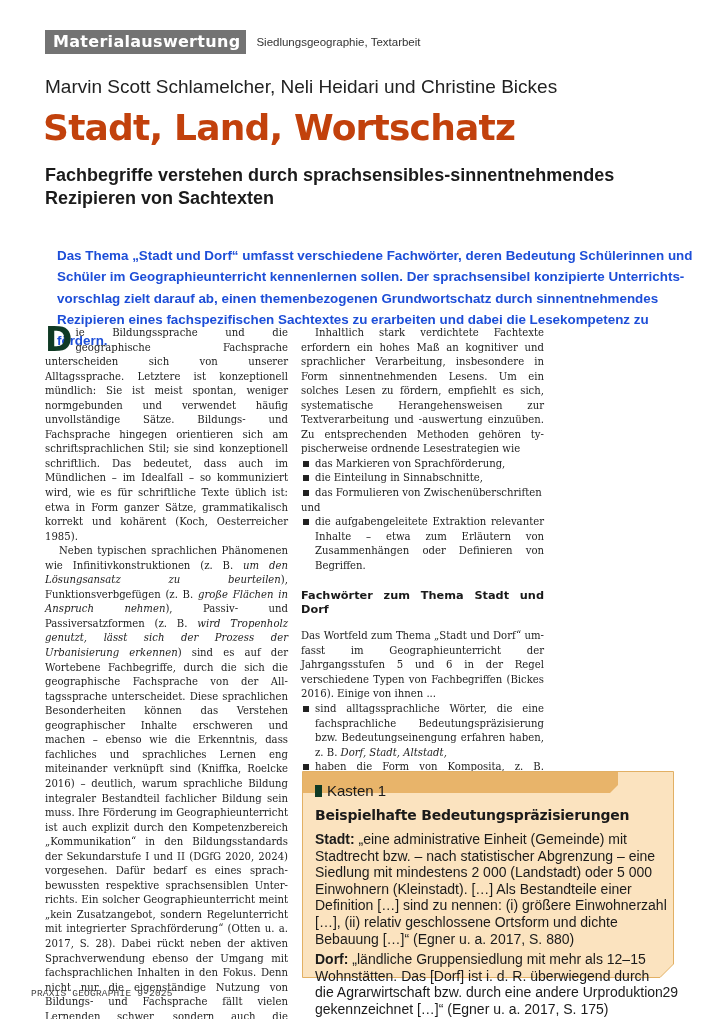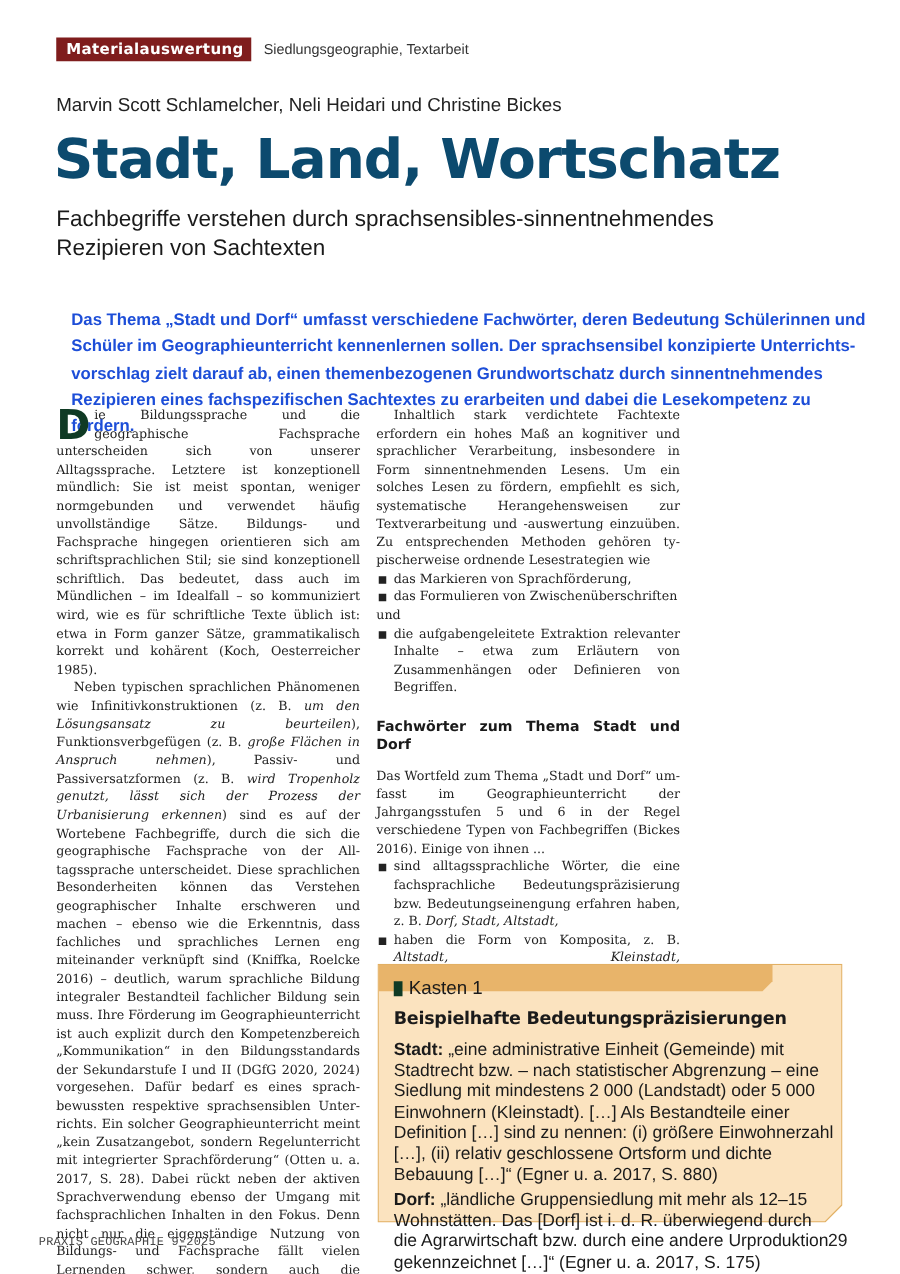--- a/index.html
+++ b/index.html
@@ -1,28 +1,28 @@
 <!DOCTYPE html>
 <html><head>
   <meta charset="utf-8">
   <style>
     html, body { margin: 0; padding: 0; background: #ffffff; }
     body { width: 720px; height: 1019px; position: relative; overflow: hidden; color: #1a1a1a; }
 
     .topbar { position: absolute; left: 45px; top: 30px; display: flex; align-items: center; }
-    .tag { background: #7f1d1d; color: #ffffff; font-family: "DejaVu Sans", sans-serif; font-weight: bold;
-           font-size: 12px; padding: 2px 6px 3px 8px; letter-spacing: 0.3px; }
+    .tag { background: #737373; color: #ffffff; font-family: "DejaVu Sans", sans-serif; font-weight: bold;
+           font-size: 16px; padding: 2px 6px 3px 8px; letter-spacing: 0.3px; }
     .topic { font-family: "Liberation Sans", sans-serif; font-size: 11.5px; color: #333; margin-left: 10px; }
 
     .authors { position: absolute; left: 45px; top: 76px; font-family: "Liberation Sans", sans-serif;
-               font-size: 15px; color: #222; }
+               font-size: 19px; color: #222; }
     .title { position: absolute; left: 43px; top: 104px; margin: 0; font-family: "DejaVu Sans", sans-serif;
-             font-weight: bold; font-size: 44px; color: #0c4a6e; letter-spacing: -0.8px; line-height: 48px; }
+             font-weight: bold; font-size: 36px; color: #c2410c; letter-spacing: -0.8px; line-height: 48px; }
     .subtitle { position: absolute; left: 45px; top: 164px; width: 600px; margin: 0; font-family: "Liberation Sans", sans-serif;
-                font-weight: normal; font-size: 18px; line-height: 23px; color: #1a1a1a; }
+                font-weight: bold; font-size: 18px; line-height: 23px; color: #1a1a1a; }
     .lead { position: absolute; left: 45px; top: 233px; width: 640px; margin: 12px; font-family: "Liberation Sans", sans-serif;
             font-weight: bold; font-size: 13.4px; line-height: 21.3px; color: #1d4ed8; }
 
     .col { position: absolute; font-family: "DejaVu Serif", serif; font-size: 10.1px; line-height: 14.55px;
            text-align: justify; hyphens: manual; color: #222; }
     .col p { margin: 0; }
     .col1 { left: 45px; top: 326px; width: 243px; }
     .col2 { left: 301px; top: 326px; width: 243px; }
     .indent { text-indent: 14px; }
     .dropcap { float: left; font-family: "DejaVu Sans", sans-serif; font-weight: bold; color: #0f3a24;
@@ -65,20 +65,24 @@
 </div>
 
 <div class="col col2">
   <p class="indent">Inhaltlich stark verdichtete Fachtexte erfordern ein hohes Maß an kognitiver und sprachlicher Verarbeitung, insbesondere in Form sinnentneh­menden Lesens. Um ein solches Lesen zu fördern, empfiehlt es sich, systematische Herangehenswei­sen zur Textverarbeitung und -auswertung einzu­üben. Zu entsprechenden Methoden gehören ty­pischerweise ordnende Lesestrategien wie</p>
   <div class="bullet">
       <span class="sq"></span>
       <span class="tx">das Markieren von Sprachförderung,</span>
     </div>
   <div class="bullet">
       <span class="sq"></span>
+      <span class="tx">die Einteilung in Sinnabschnitte,</span>
+    </div>
+  <div class="bullet">
+      <span class="sq"></span>
       <span class="tx">das Formulieren von Zwischenüberschriften</span>
     </div>
   <p>und</p>
   <div class="bullet">
       <span class="sq"></span>
       <span class="tx">die aufgabengeleitete Extraktion relevanter In­halte – etwa zum Erläutern von Zusammenhän­gen oder Definieren von Begriffen.</span>
     </div>
   <p class="h2">Fachwörter zum Thema Stadt und Dorf</p>
   <p>Das Wortfeld zum Thema „Stadt und Dorf“ um­fasst im Geographieunterricht der Jahrgangsstu­fen 5 und 6 in der Regel verschiedene Typen von Fachbegriffen (Bickes 2016). Einige von ihnen ...</p>
   <div class="bullet">

